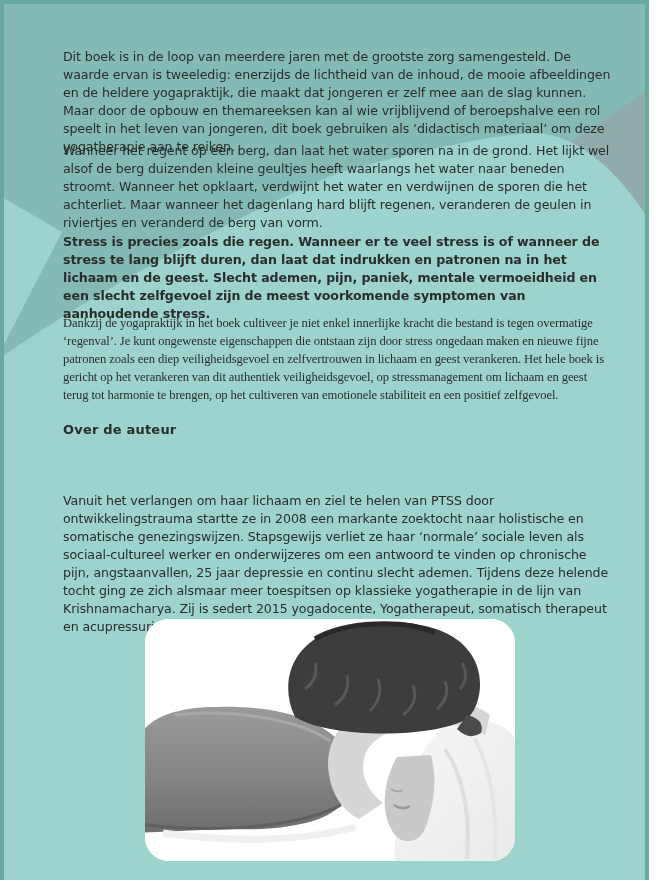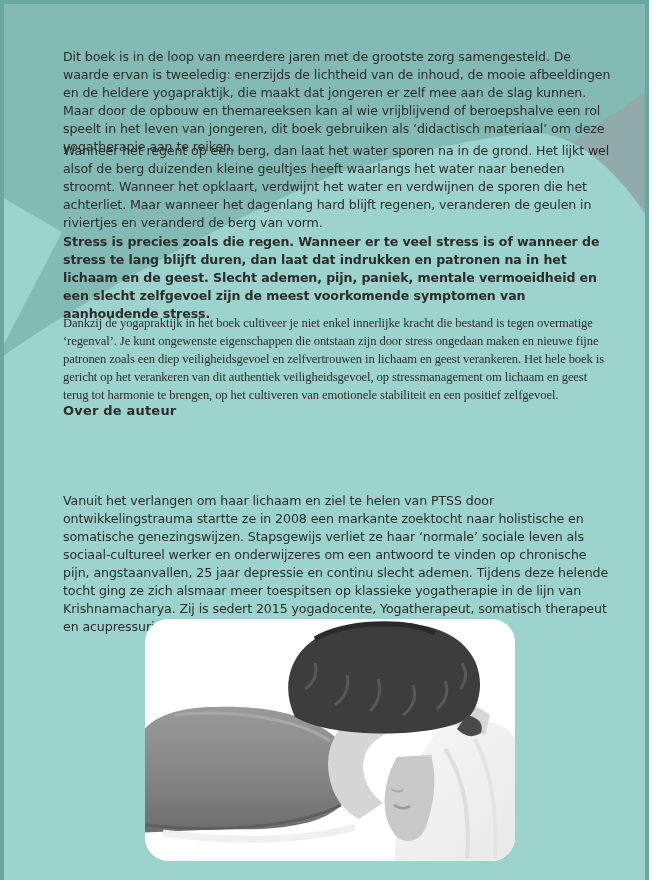--- a/index.html
+++ b/index.html
@@ -30,21 +30,21 @@
     letter-spacing:-0.1px;
     white-space:normal;
   }
   .heading{
     font-size:13px;
     font-weight:bold;
     line-height:18px;
     letter-spacing:0.2px;
   }
   .p1{top:48px;}  .p2{top:142px;} .p3{top:233px;font-weight:bold;} .p4{top:314px;font-family:Liberation Serif, serif;}
-  .h1{top:402px;} .p5{top:450px;} .p6{top:492px;}
+  .h1{top:421px;} .p5{top:450px;} .p6{top:492px;}
   .photo{
     position:absolute;left:145px;top:619px;width:370px;height:242px;
     background:#ffffff;border-radius:24px;overflow:hidden;z-index:2;
   }
   .photo svg{display:block;}
 </style>
 </head>
 <body>
 
 <div class="page">

